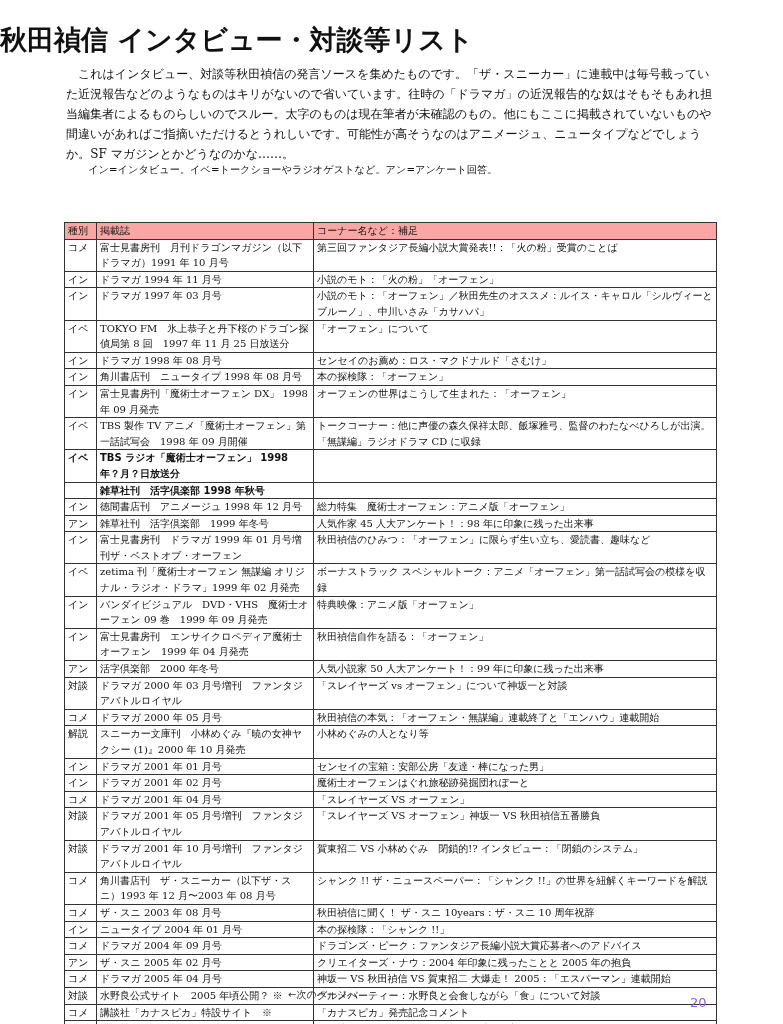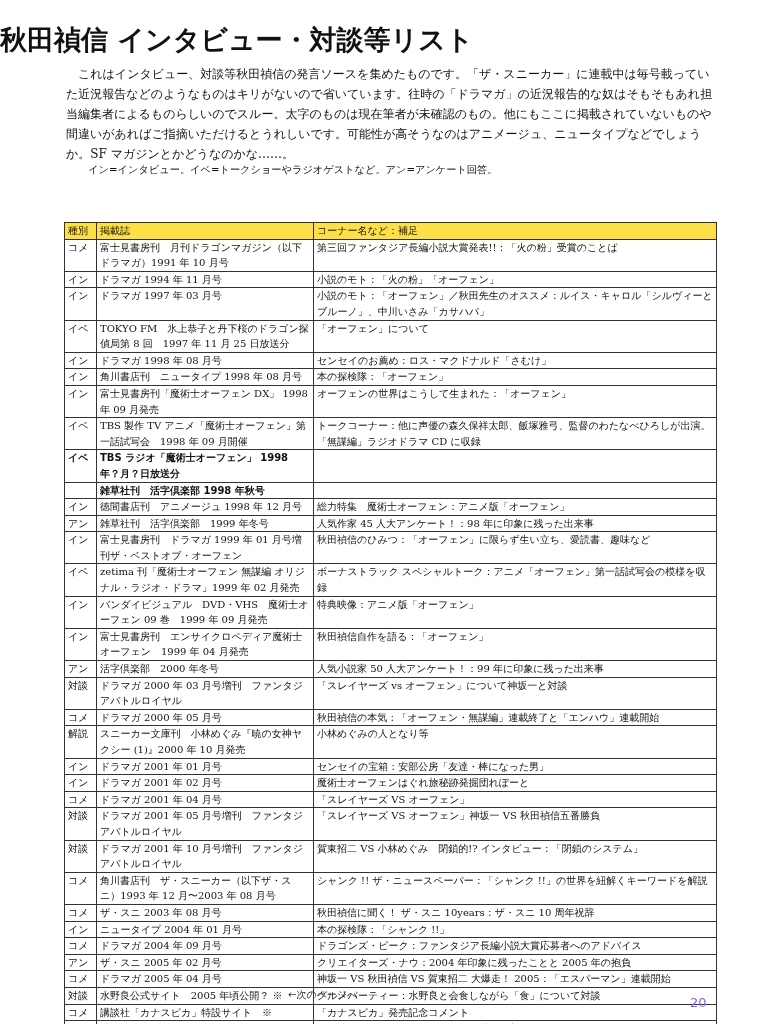--- a/index.html
+++ b/index.html
@@ -4,21 +4,21 @@
   <style>
     html, body { margin: 0; padding: 0; background: #ffffff; }
     body { width: 783px; height: 1024px; position: relative; overflow: hidden; color: #111; font-family: "DejaVu Serif", "Liberation Serif", serif; }
     .title { position: absolute; left: 0; top: 22px; width: 783px; font-family: "DejaVu Sans", "Liberation Sans", sans-serif; font-weight: bold; font-size: 27px; letter-spacing: 0px; color: #111; }
     .intro { position: absolute; left: 66px; top: 64px; width: 652px; font-size: 12px; line-height: 20px; }
     .intro p { margin: 0; text-indent: 1em; }
     .legend { position: absolute; left: 66px; top: 148px; width: 652px; font-size: 10.2px; line-height: 20px; }
     .legend p { margin: 12px; text-indent: 1em; }
     table.list { position: absolute; left: 64px; top: 222px; width: 652px; border-collapse: collapse; font-size: 10px; table-layout: fixed; }
     table.list td, table.list th { border: 1px solid #333; padding: 0 3px; vertical-align: top; line-height: 15.6px; font-weight: normal; text-align: left; overflow: hidden; }
-    table.list th { background: #fde047; }
+    table.list th { background: #fca5a5; }
     table.list col.c1 { width: 32px; }
     table.list col.c2 { width: 217px; }
     table.list col.c3 { width: 403px; }
     table.list tr.bold td { font-family: "DejaVu Sans", "Liberation Sans", sans-serif; font-weight: bold; }
     table.list tr.tall td { height: 31px; }
     .next-link { position: absolute; left: 288px; top: 988px; font-size: 10px; color: #333; font-family: "DejaVu Sans", "Liberation Sans", sans-serif; text-decoration: none; }
     .page-num { position: absolute; left: 690px; top: 995px; font-size: 13px; color: #8b5cf6; font-family: "DejaVu Sans", "Liberation Sans", sans-serif; }
   </style>
 </head>
 <body>

